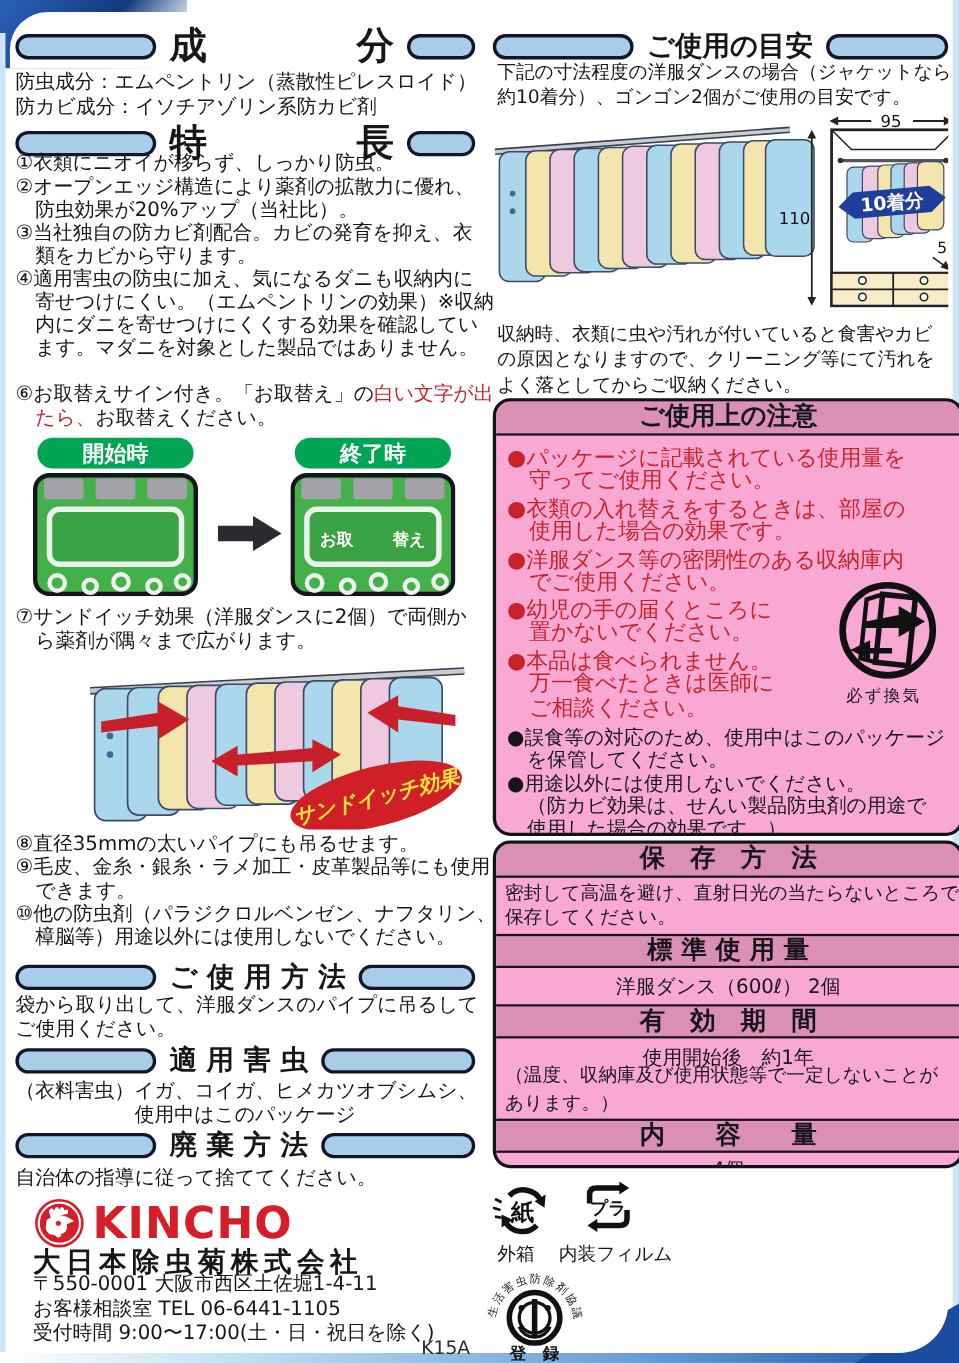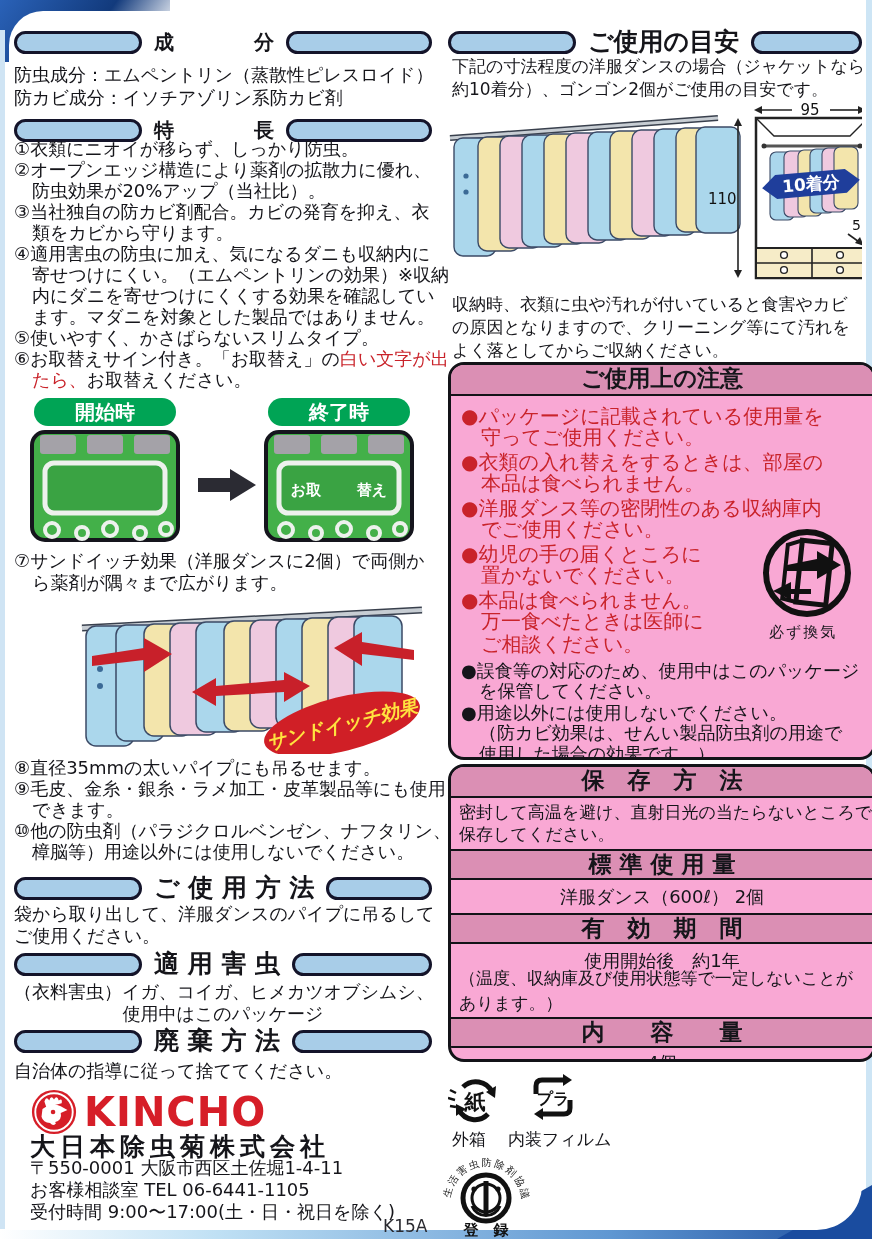--- a/index.html
+++ b/index.html
@@ -15,21 +15,21 @@
   .bottom-strip{position:absolute;left:0;right:0;bottom:0;height:9px;
              background:linear-gradient(90deg,#ffffff 0%,#bfe0f4 25%,#5f97d2 70%,#1c4d9e 100%);}
   .corner-br{position:absolute;right:0;bottom:0;width:0;height:0;
              border-left:95px solid transparent;border-bottom:54px solid #1a4c9f;}
   .corner-br-white{position:absolute;right:10px;bottom:9px;width:180px;height:80px;
              background:#fff;border-bottom-right-radius:45px;}
   
   .bhead{position:absolute;display:flex;align-items:center;height:28px;}
   .pill{width:128px;height:23px;background:#a8cde8;border:3px solid #14142a;border-radius:14px;box-sizing:border-box;}
   .pill.grow{flex:1;width:auto;}
-  .btitle{font-size:20px;font-weight:bold;margin:0 12px;line-height:28px;white-space:nowrap;}
+  .btitle{font-size:34px;font-weight:bold;margin:0 12px;line-height:28px;white-space:nowrap;}
   .btitle.small{font-size:25px;}
   
   .ln{position:absolute;white-space:nowrap;font-size:18px;line-height:21px;color:#15151a;}
   .ln.lft{left:14px;}
   .ln.lft.ind{left:32px;}
   .ln.rt{left:452px;}
   .ln.sm{font-size:17px;}
   .red{color:#c9232a;}
   .center418{left:14px;width:418px;text-align:center;}
   
@@ -82,21 +82,20 @@
   </div>
   <div class="ln lft" style="top:138px">①衣類にニオイが移らず、しっかり防虫。</div>
   <div class="ln lft" style="top:159px">②オープンエッジ構造により薬剤の拡散力に優れ、</div>
   <div class="ln lft ind" style="top:180px">防虫効果が20%アップ（当社比）。</div>
   <div class="ln lft" style="top:201px">③当社独自の防カビ剤配合。カビの発育を抑え、衣</div>
   <div class="ln lft ind" style="top:222px">類をカビから守ります。</div>
   <div class="ln lft" style="top:243px">④適用害虫の防虫に加え、気になるダニも収納内に</div>
   <div class="ln lft ind" style="top:264px">寄せつけにくい。（エムペントリンの効果）※収納</div>
   <div class="ln lft ind" style="top:285px">内にダニを寄せつけにくくする効果を確認してい</div>
   <div class="ln lft ind" style="top:306px">ます。マダニを対象とした製品ではありません。</div>
-  <div class="ln lft" style="top:327px">⑤使いやすく、かさばらないスリムタイプ。</div>
   <div class="ln lft" style="top:348px">
     <span>⑥お取替えサイン付き。「お取替え」の</span><span class="red">白い文字が出</span>
   </div>
   <div class="ln lft ind" style="top:369px">
     <span class="red">たら、</span><span>お取替えください。</span>
   </div>
 
   <div class="gbadge" style="left:34px;top:398px">開始時</div>
   <div class="gbadge" style="left:268px;top:398px">終了時</div>
 
@@ -292,21 +291,21 @@
 
   <div class="ln rt sm" style="top:294px">収納時、衣類に虫や汚れが付いていると食害やカビ</div>
   <div class="ln rt sm" style="top:317px">の原因となりますので、クリーニング等にて汚れを</div>
   <div class="ln rt sm" style="top:340px">よく落としてからご収納ください。</div>
 
   <div class="cbox" style="top:362px;height:398px">
     <div class="pbar first" style="top:0">ご使用上の注意</div>
     <div class="cb-ln red" style="top:40px">●パッケージに記載されている使用量を</div>
     <div class="cb-ln red ind" style="top:63px">守ってご使用ください。</div>
     <div class="cb-ln red" style="top:86px">●衣類の入れ替えをするときは、部屋の</div>
-    <div class="cb-ln red ind" style="top:109px">本品は食べられません。</div>
+    <div class="cb-ln red ind" style="top:109px">使用した場合の効果です。</div>
     <div class="cb-ln red" style="top:132px">●洋服ダンス等の密閉性のある収納庫内</div>
     <div class="cb-ln red ind" style="top:155px">でご使用ください。</div>
     <div class="cb-ln red" style="top:178px">●幼児の手の届くところに</div>
     <div class="cb-ln red ind" style="top:201px">置かないでください。</div>
     <div class="cb-ln red" style="top:224px">●本品は食べられません。</div>
     <div class="cb-ln red ind" style="top:247px">万一食べたときは医師に</div>
     <div class="cb-ln red ind" style="top:270px">ご相談ください。</div>
     <div class="cb-ln blk" style="top:295px">●誤食等の対応のため、使用中はこのパッケージ</div>
     <div class="cb-ln blk ind" style="top:316px">を保管してください。</div>
     <div class="cb-ln blk" style="top:337px">●用途以外には使用しないでください。</div>

